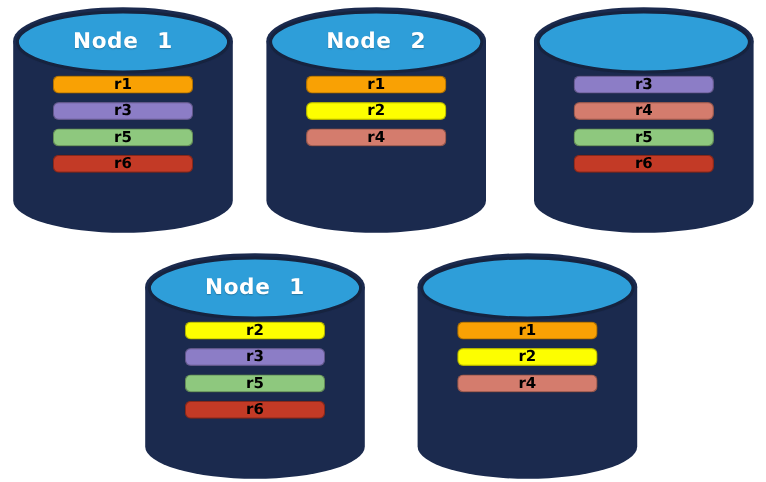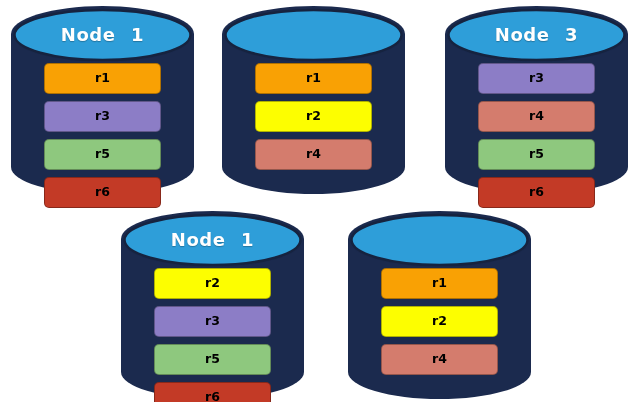--- a/index.html
+++ b/index.html
@@ -26,21 +26,21 @@
     font-weight: bold;
     font-size: 18px;
     letter-spacing: 0.5px;
     word-spacing: 9px;
     line-height: 24px;
     text-shadow: 0 1px 1px rgba(0,0,0,0.25);
   }
   .bars { position: absolute; top: 59px; left: 34px; right: 34px; }
   .bar {
     box-sizing: border-box;
-    height: 31px;
+    height: 15px;
     margin-bottom: 7px;
     border-radius: 5px;
     border: 1px solid rgba(0,0,0,0.30);
     display: flex;
     align-items: center;
     justify-content: center;
     color: #000000;
     font-size: 12.5px;
     font-weight: bold;
     line-height: 1;
@@ -65,34 +65,34 @@
         <div class="bar" style="background: rgb(195, 58, 38);">r6</div>
       </div>
   </div>
 
   <div class="node" data-node-index="1">
     <svg viewBox="0 0 185 192" aria-hidden="true">
       <path class="cyl-body" d="M1,30 V163 a91.5,27 0 0 0 183,0 V30 z" fill="#1B2A4E"></path>
       <ellipse class="cyl-rim" cx="92.5" cy="30" rx="91.5" ry="28" fill="#1B2A4E"></ellipse>
       <ellipse class="cyl-top" cx="92.5" cy="31" rx="88" ry="25" fill="#2E9ED9" stroke="#16233F" stroke-width="2.5"></ellipse>
     </svg>
+    <div class="node-title">Node 2</div>
     <div class="bars">
         <div class="bar" style="background: rgb(249, 161, 4);">r1</div>
         <div class="bar" style="background: rgb(253, 254, 0);">r2</div>
         <div class="bar" style="background: rgb(212, 124, 109);">r4</div>
       </div>
   </div>
 
   <div class="node" data-node-index="2">
     <svg viewBox="0 0 185 192" aria-hidden="true">
       <path class="cyl-body" d="M1,30 V163 a91.5,27 0 0 0 183,0 V30 z" fill="#1B2A4E"></path>
       <ellipse class="cyl-rim" cx="92.5" cy="30" rx="91.5" ry="28" fill="#1B2A4E"></ellipse>
       <ellipse class="cyl-top" cx="92.5" cy="31" rx="88" ry="25" fill="#2E9ED9" stroke="#16233F" stroke-width="2.5"></ellipse>
     </svg>
-    <div class="node-title">Node 3</div>
     <div class="bars">
         <div class="bar" style="background: rgb(140, 125, 198);">r3</div>
         <div class="bar" style="background: rgb(212, 124, 109);">r4</div>
         <div class="bar" style="background: rgb(142, 200, 126);">r5</div>
         <div class="bar" style="background: rgb(195, 58, 38);">r6</div>
       </div>
   </div>
 
   <div class="node" data-node-index="3">
     <svg viewBox="0 0 185 192" aria-hidden="true">

